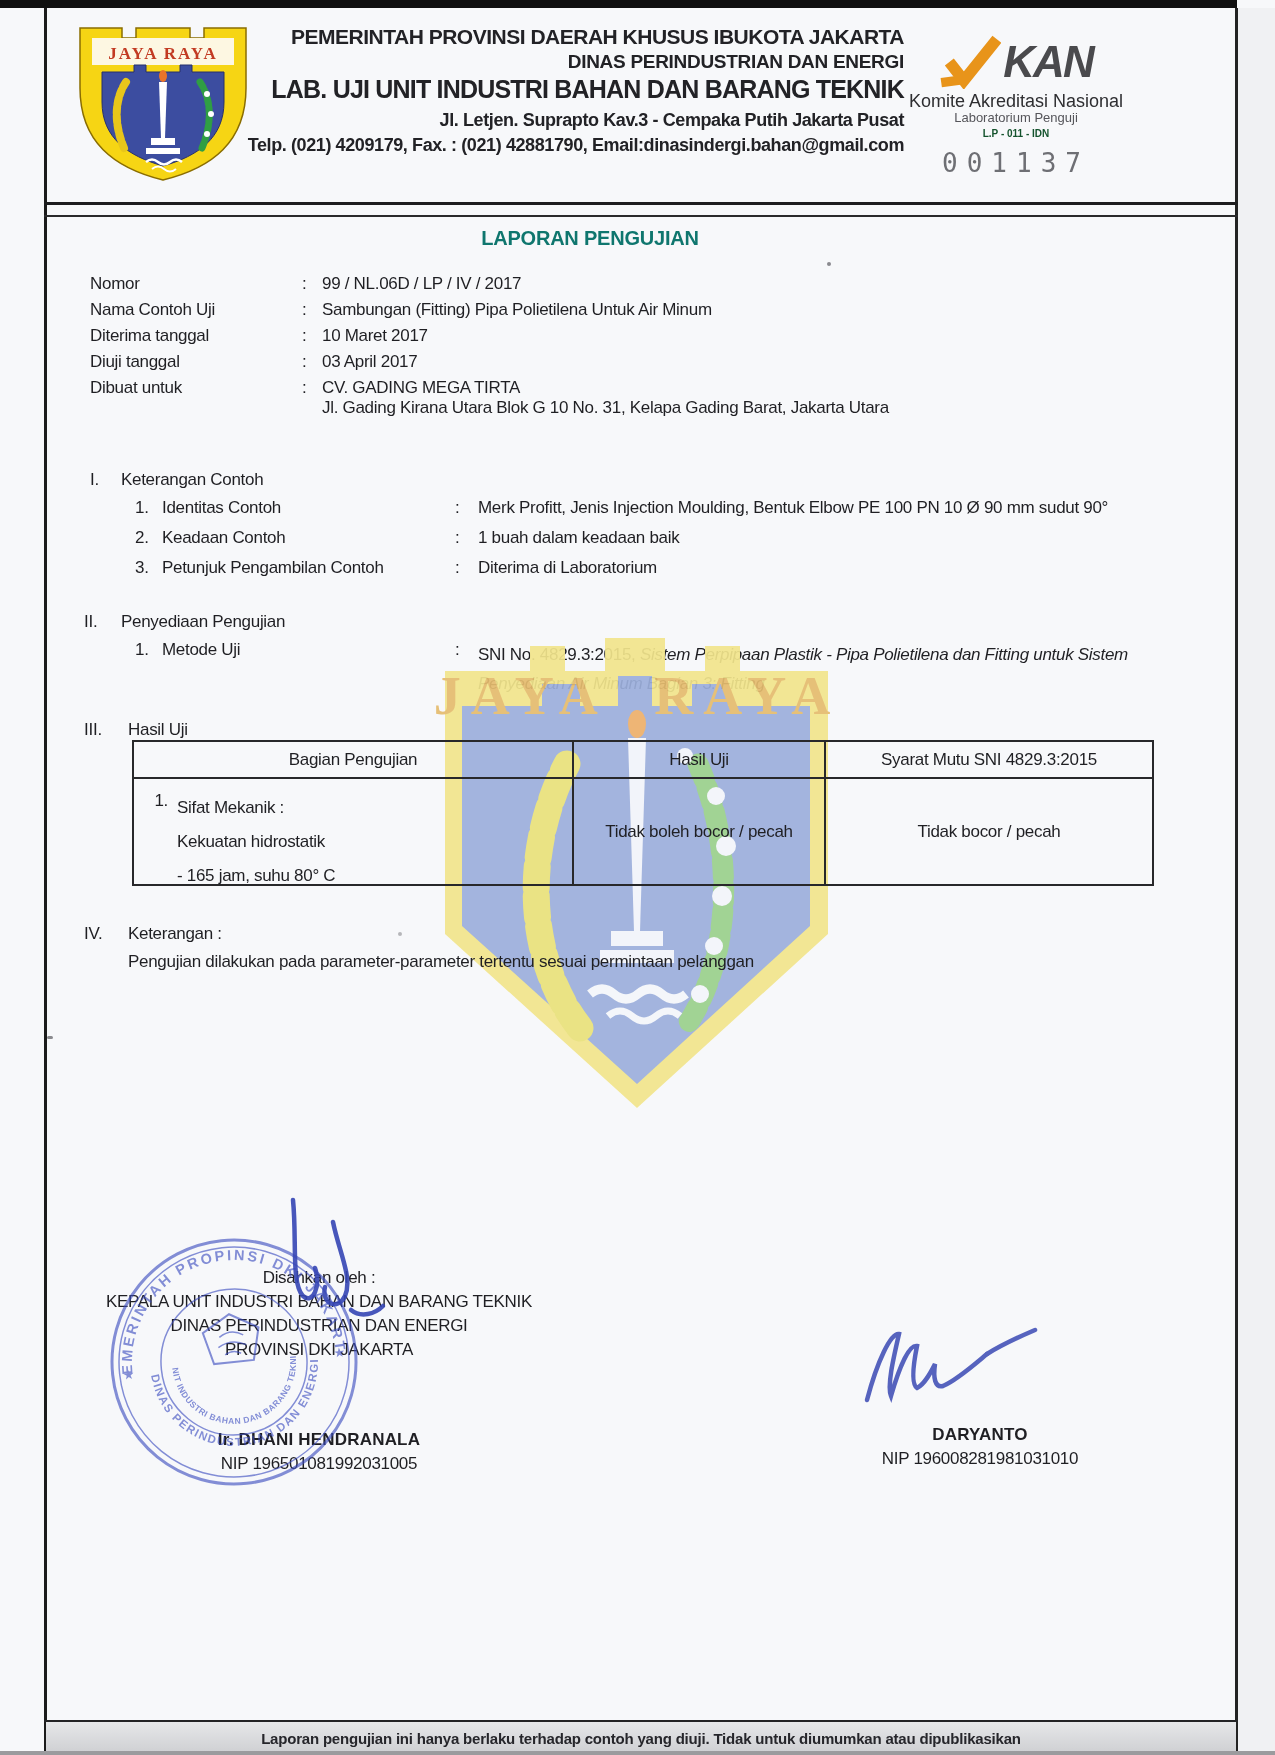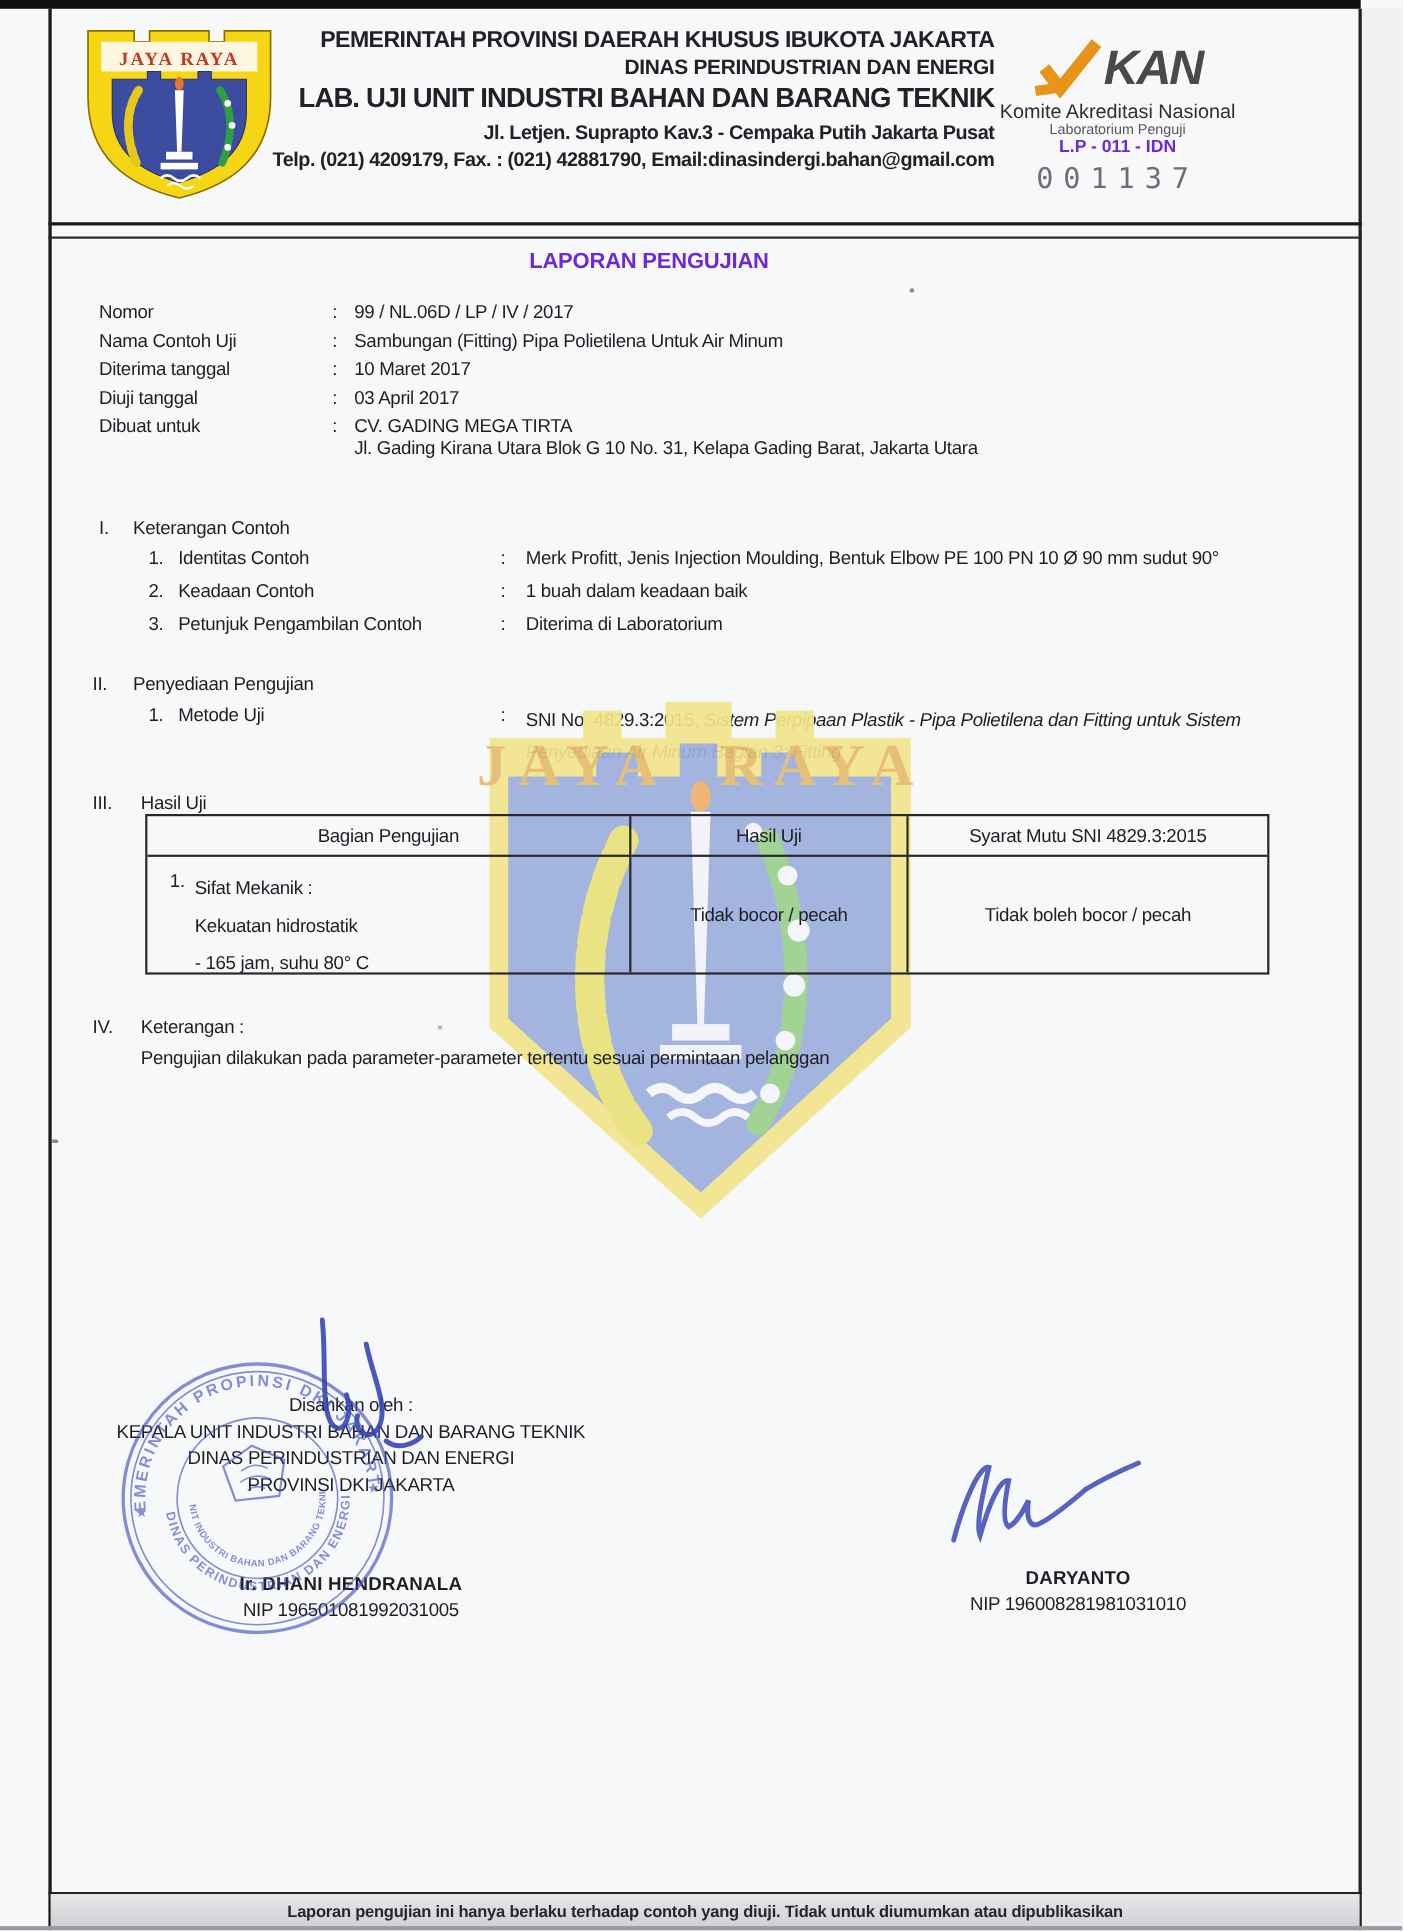--- a/index.html
+++ b/index.html
@@ -18,27 +18,27 @@
   .h1{font-size:21px;letter-spacing:-.5px;line-height:26px;}
   .h2{font-size:19px;letter-spacing:-.3px;line-height:24px;}
   .h3{font-size:25px;letter-spacing:-.8px;line-height:31px;}
   .h4{font-size:18px;letter-spacing:-.4px;line-height:25px;margin-top:3px;}
   .h5{font-size:18px;letter-spacing:-.4px;line-height:24px;}
   .kan{left:896px;top:32px;width:240px;text-align:center;color:#3f3f42;}
   .kan-row{display:flex;align-items:center;justify-content:center;gap:2px;height:60px;}
   .kan-word{font-size:44px;font-weight:800;font-style:italic;color:#4a4a4d;letter-spacing:-2px;}
   .kan-l1{font-size:18px;color:#2e2e31;line-height:18px;}
   .kan-l2{font-size:13px;color:#55555a;line-height:16px;}
-  .kan-l3{font-size:16px;font-weight:bold;color:#6d28d9;line-height:16px;}
+  .kan-l3{font-size:10px;font-weight:bold;color:#14532d;line-height:16px;}
   .serial{font-family:"DejaVu Sans Mono",monospace;font-size:26px;color:#6e6f74;
           letter-spacing:9px;margin-top:6px;}
   .rule1{left:44px;top:202px;width:1194px;height:3px;background:#1d1d1f;}
   .rule2{left:44px;top:215px;width:1194px;height:2px;background:#2a2a2c;}
   .title{left:140px;top:227px;width:900px;text-align:center;font-size:20px;font-weight:bold;
-         letter-spacing:-.2px;color:#6d28d9;}
+         letter-spacing:-.2px;color:#0f766e;}
   
   .meta{left:90px;top:271px;width:1000px;font-size:17px;letter-spacing:-.3px;}
   .mrow{display:flex;height:26px;align-items:center;}
   .mlabel{width:212px;}
   .mcolon{width:20px;}
   .address2{left:322px;top:398px;font-size:17px;letter-spacing:-.3px;}
   
   .secno{font-size:17px;letter-spacing:-.2px;}
   .sec-head{font-size:17px;letter-spacing:-.3px;}
   .item{display:flex;align-items:flex-start;font-size:17px;letter-spacing:-.3px;}
@@ -218,22 +218,22 @@
     <div class="cell hcell">Hasil Uji</div>
     <div class="cell hcell">Syarat Mutu SNI 4829.3:2015</div>
     <div class="cell u-cell">
       <div class="u-first">
         <span class="u-no">1.</span>
         <span class="u-t">Sifat Mekanik :</span>
       </div>
       <div class="u-line">Kekuatan hidrostatik</div>
       <div class="u-line">- 165 jam, suhu 80° C</div>
     </div>
+    <div class="cell bcell">Tidak boleh bocor / pecah</div>
     <div class="cell bcell">Tidak bocor / pecah</div>
-    <div class="cell bcell">Tidak boleh bocor / pecah</div>
   </div>
 
   <div class="abs secno" style="left:84px;top:924px;z-index:2;">IV.</div>
   <div class="abs sec-head" style="left:128px;top:924px;z-index:2;">Keterangan  :</div>
   <div class="abs" style="left:128px;top:952px;font-size:17px;letter-spacing:-.3px;z-index:2;">Pengujian dilakukan pada parameter-parameter tertentu sesuai permintaan pelanggan</div>
 
   <div class="abs sign-left">
     <div>Disahkan oleh  :</div>
     <div>KEPALA UNIT INDUSTRI BAHAN DAN BARANG TEKNIK</div>
     <div>DINAS PERINDUSTRIAN DAN ENERGI</div>

